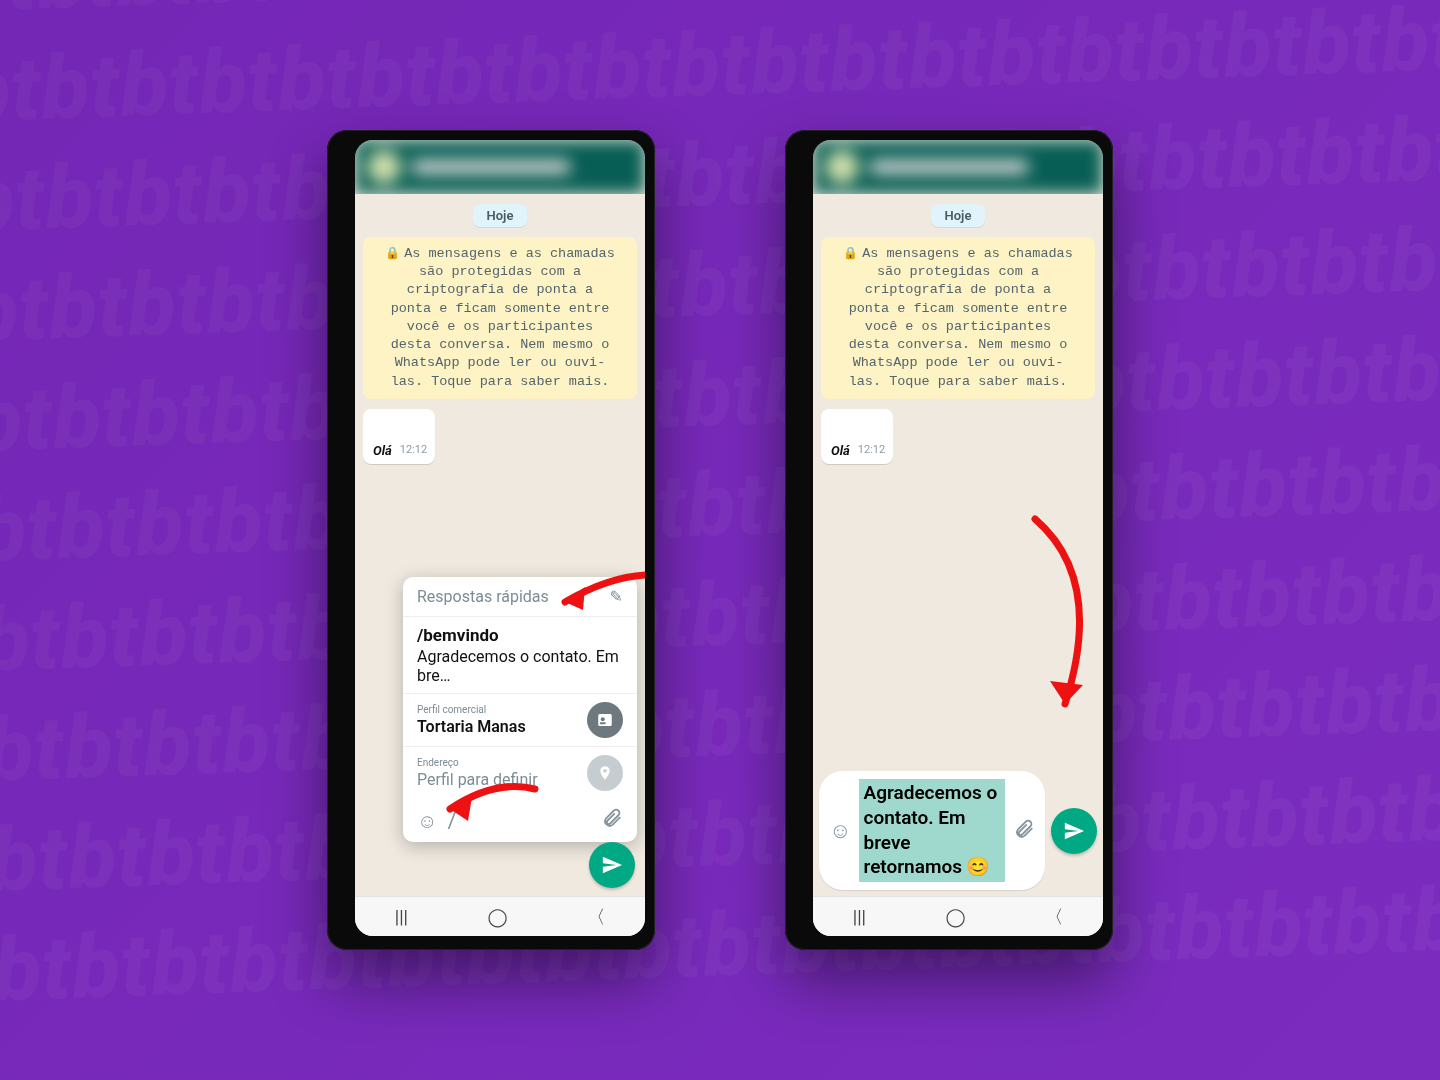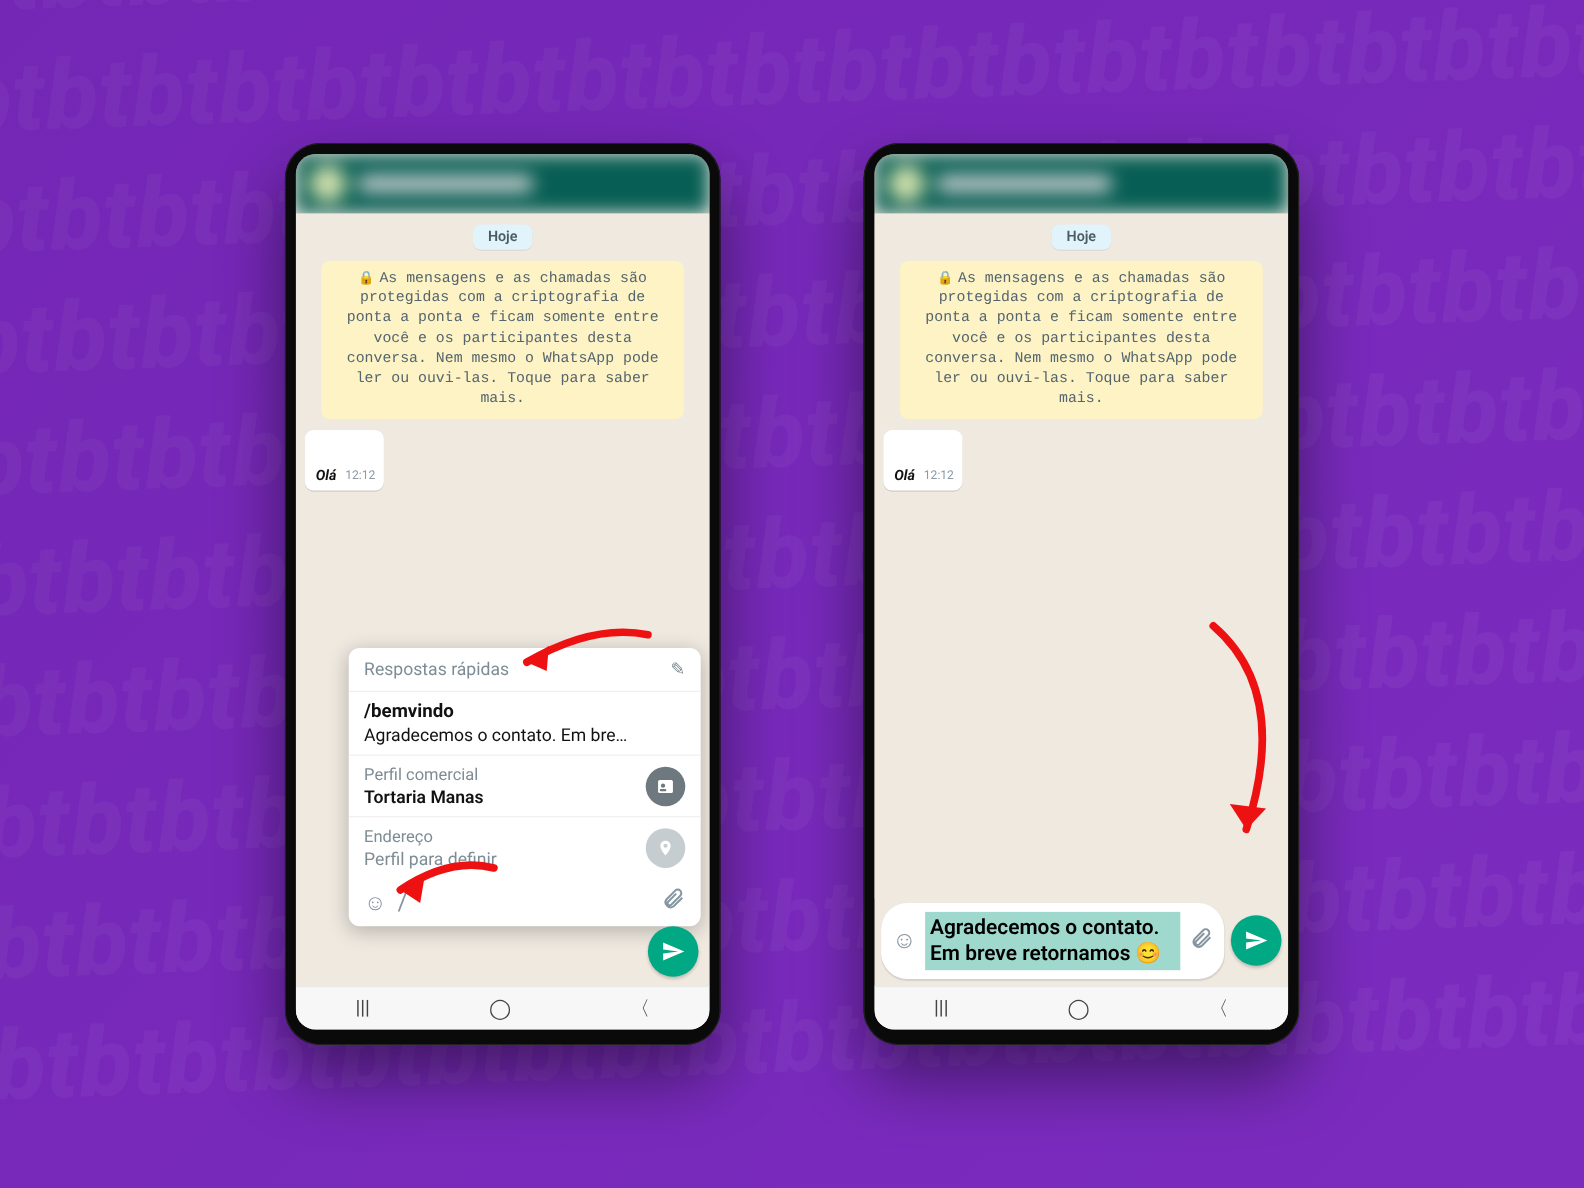--- a/index.html
+++ b/index.html
@@ -29,25 +29,25 @@
     font-size: 88px;
     font-weight: 800;
     font-style: italic;
     color: rgba(255,255,255,0.04);
     line-height: 1.25;
     word-spacing: -20px;
     transform: rotate(-2deg);
   }
 
   .phone {
-    width: 396px;
+    width: 328px;
     height: 820px;
     background: #0a0a0a;
-    border-radius: 32px;
-    padding: 10px 10px 14px 10px;
+    border-radius: 20px;
+    padding: 10px 10px 14px 28px;
     box-shadow: 0 30px 60px rgba(0,0,0,0.45), inset 0 0 0 1px #222;
     position: relative;
     z-index: 1;
   }
   .screen {
     width: 100%;
     height: 100%;
     background: #efe9e0;
     border-radius: 18px;
     overflow: hidden;
@@ -159,21 +159,21 @@
     padding:10px 14px;
     color:#7d8c95;
     font-size:16px;
     border-bottom:1px solid #eee;
   }
   .qc-item { padding:8px 14px; border-bottom:1px solid #eee; }
   .qc-item.reply .cmd { font-weight:700; color:#111; font-size:17px; margin-bottom:2px; }
   .qc-item.reply .prev { color:#111; font-size:16px; }
   .qc-item.biz { display:flex; justify-content:space-between; align-items:center; gap:10px; }
   .qc-item.biz .lines { flex:1; }
-  .qc-item.biz .lbl { color:#7d8c95; font-size:15px; margin-bottom:2px; }
+  .qc-item.biz .lbl { color:#7d8c95; font-size:10px; margin-bottom:2px; }
   .qc-item.biz .val { color:#111; font-size:16px; font-weight:600; }
   .qc-item.biz .val.muted { color:#7d8c95; font-weight:400; }
   .round-ico {
     width:36px; height:36px; border-radius:50%;
     background:#6d797f; display:flex; align-items:center; justify-content:center;
     color:#fff; font-size:18px;
   }
   .round-ico.muted { background:#c6cdd1; }
   .qc-input {
     display:flex; align-items:center; gap:10px;

